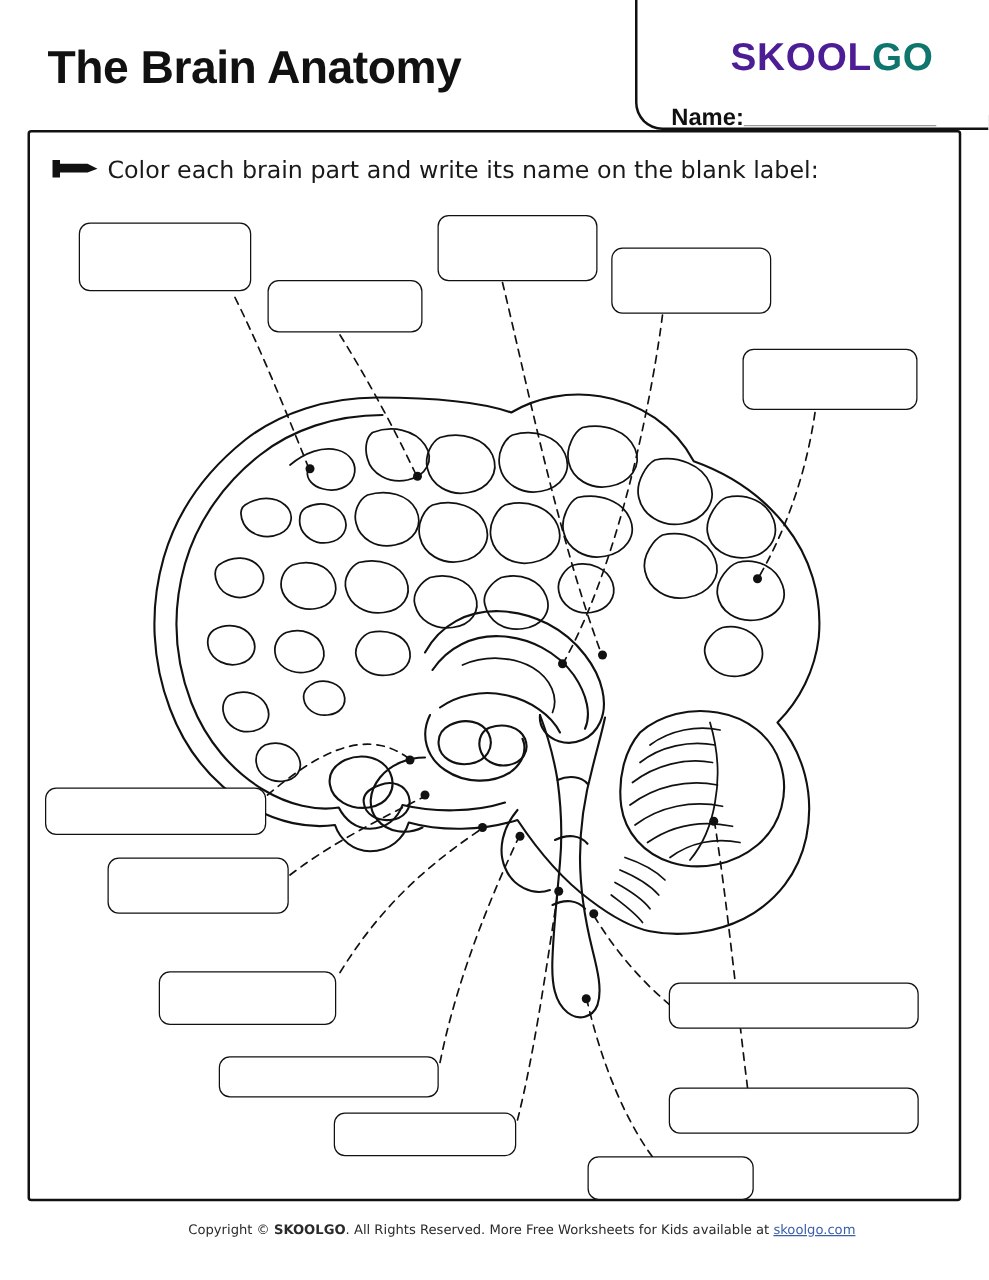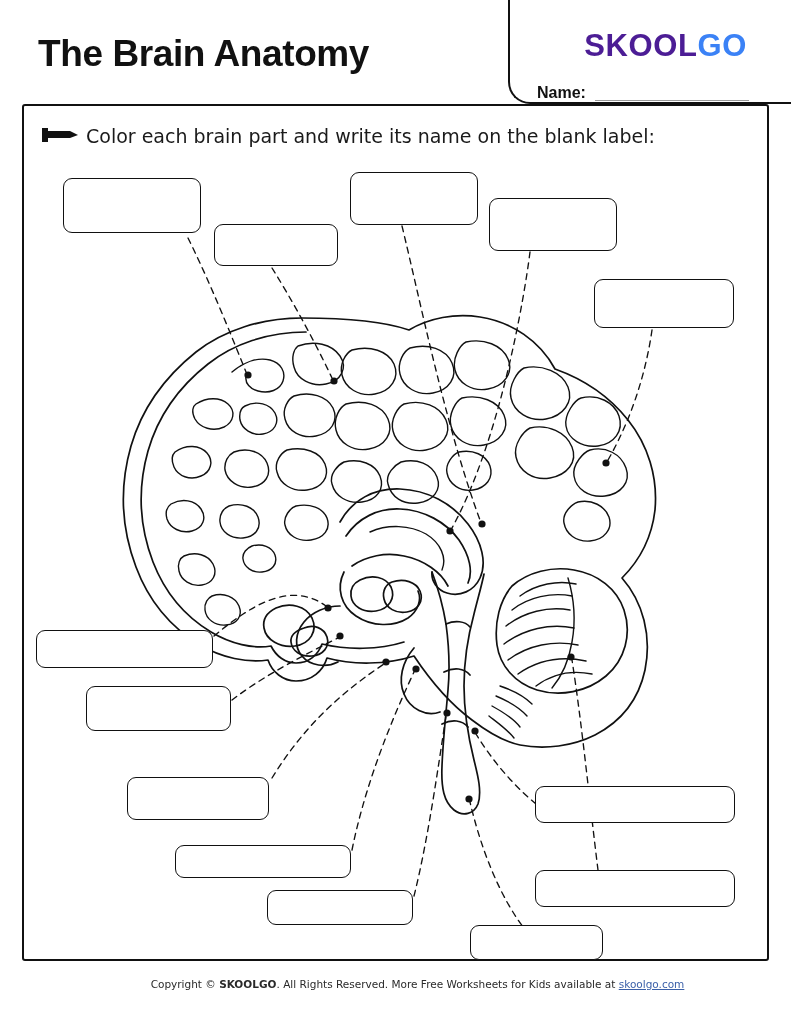--- a/index.html
+++ b/index.html
@@ -32,34 +32,34 @@
   .brand {
     position: absolute;
     right: 44px;
     top: 28px;
     font-size: 31px;
     font-weight: bold;
     letter-spacing: 0.6px;
     white-space: nowrap;
   }
   .brand .b1 { color: #4c1d95; }
-  .brand .b2 { color: #3b82f6; }
+  .brand .b2 { color: #0f766e; }
 
   .name-row {
     position: absolute;
     left: 537px;
     top: 84px;
     width: 212px;
     height: 22px;
   }
   .name-label {
     position: absolute;
     left: 0;
     top: 0;
-    font-size: 16px;
+    font-size: 19px;
     font-weight: bold;
     color: #111111;
   }
   .name-line {
     position: absolute;
     left: 58px;
     top: 16px;
     width: 154px;
     border-bottom: 1.6px solid #9a9a9a;
   }

